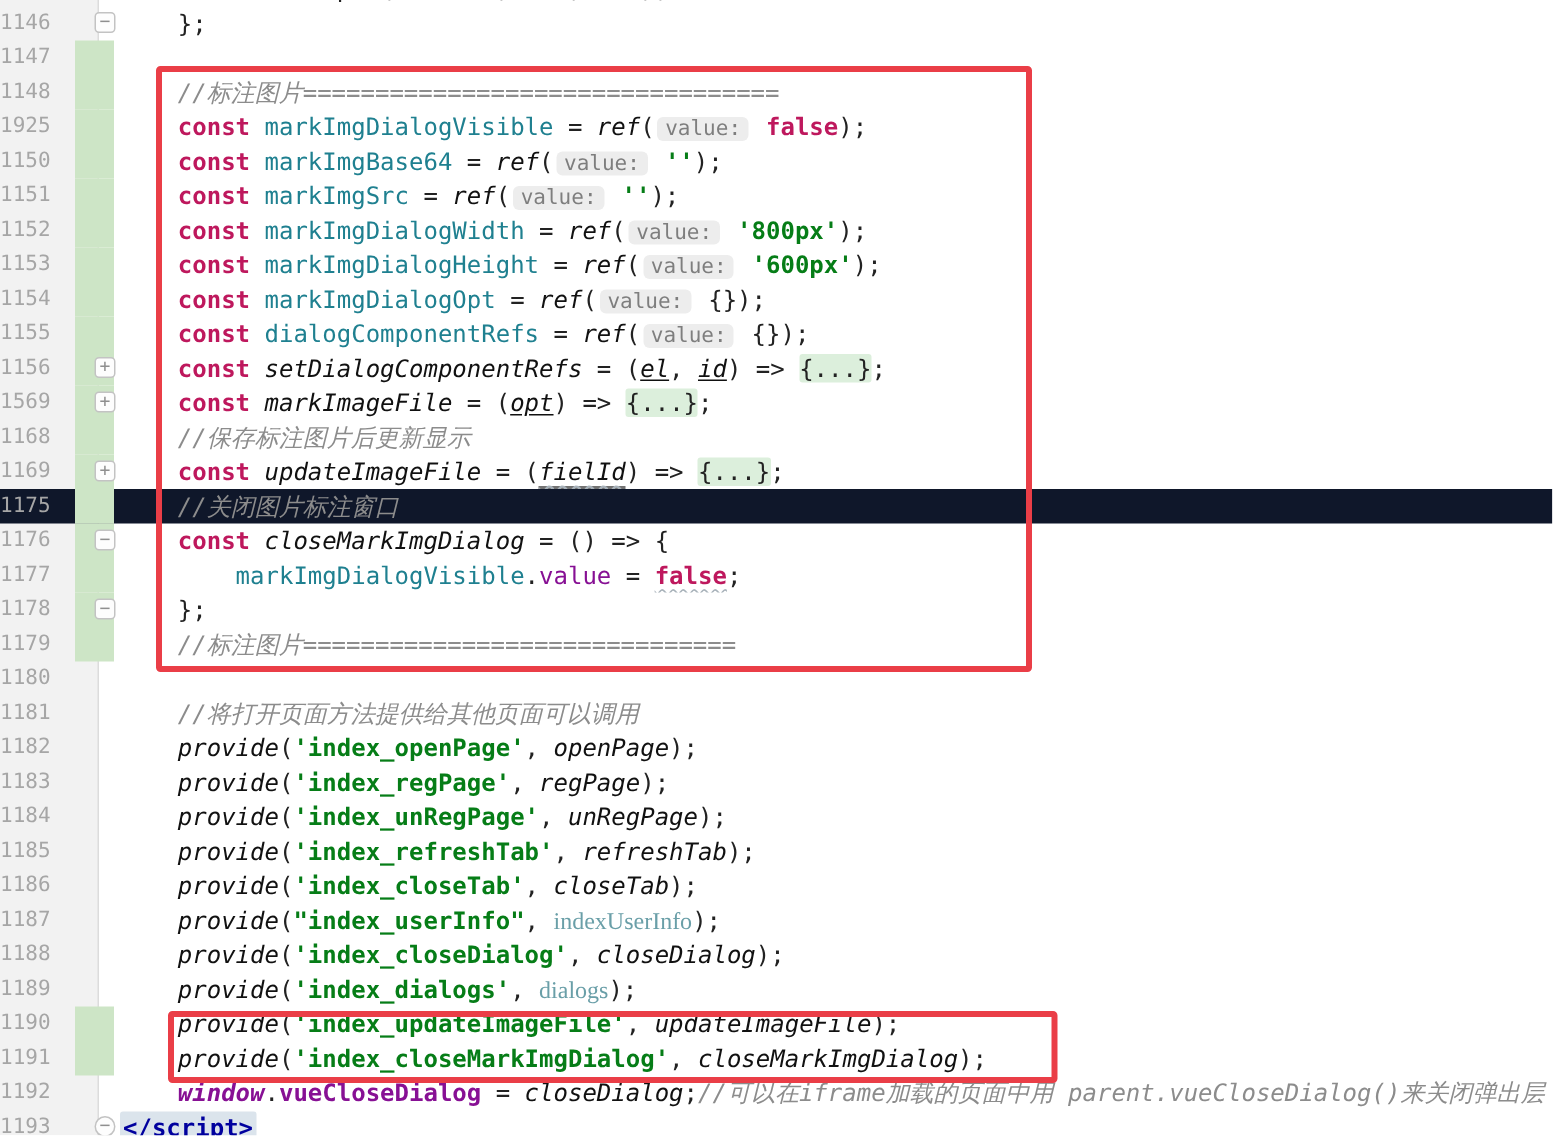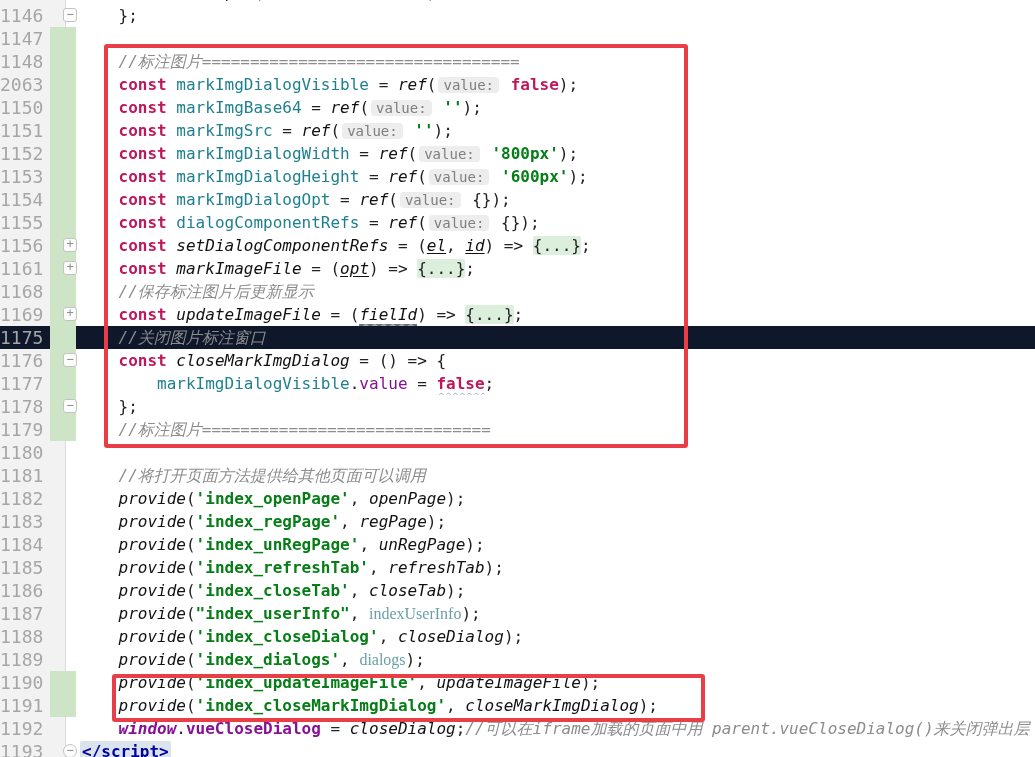--- a/index.html
+++ b/index.html
@@ -10,21 +10,21 @@
   }
   #gutter-bg {
     position:absolute; left:0; top:0; bottom:0; width:66px;
     background:#f2f2f2; border-right:1px solid #dcdcdc; z-index:0;
   }
   #rows { position:absolute; left:0; top:-19px; right:0; z-index:1; }
   .row { display:flex; height:23px; line-height:23px; font-size:16px; position:relative; }
   .row.caret { background:#0f172a; }
   .ln {
     width:48px; flex:none; text-align:left; padding-right:8px;
-    color:#a6a6a6; font-size:18px; user-select:none;
+    color:#a6a6a6; font-size:14px; user-select:none;
   }
   .strip { width:32px; flex:none; position:relative; }
   .strip .bar { position:absolute; left:2px; top:0; bottom:0; width:26px; background:#cde5c6; }
   .fold {
     position:absolute; left:15px; top:4px; width:14px; height:14px;
     background:#fdfdfd; border:1px solid #c3c3c3; border-radius:3px;
     color:#8f8f8f; font-size:12px; line-height:11px; text-align:center;
     z-index:2; cursor:pointer;
   }
   .fold.circle { border-radius:50%; }
@@ -81,21 +81,21 @@
         <div class="code"></div>
       </div>
       <div class="row">
         <div class="ln">1148</div>
         <div class="strip">
           <div class="bar"></div>
         </div>
         <div class="code"><span class="t-cmt">    //标注图片=================================</span></div>
       </div>
       <div class="row">
-        <div class="ln">2063</div>
+        <div class="ln">1925</div>
         <div class="strip">
           <div class="bar"></div>
         </div>
         <div class="code"><span class="t-txt">    </span><span class="t-kw">const</span><span class="t-txt"> </span><span class="t-var">markImgDialogVisible</span><span class="t-txt"> = </span><span class="t-fn">ref</span><span class="t-txt">(</span><span class="t-inlay">value:</span><span class="t-txt"> </span><span class="t-kw">false</span><span class="t-txt">);</span></div>
       </div>
       <div class="row">
         <div class="ln">1150</div>
         <div class="strip">
           <div class="bar"></div>
         </div>
@@ -138,21 +138,21 @@
       </div>
       <div class="row">
         <div class="ln">1156</div>
         <div class="strip">
           <div class="bar"></div>
           <div class="fold">+</div>
         </div>
         <div class="code"><span class="t-txt">    </span><span class="t-kw">const</span><span class="t-txt"> </span><span class="t-fn">setDialogComponentRefs</span><span class="t-txt"> = (</span><span class="t-param">el</span><span class="t-txt">, </span><span class="t-param">id</span><span class="t-txt">) =&gt; </span><span class="t-fold">{...}</span><span class="t-txt">;</span></div>
       </div>
       <div class="row">
-        <div class="ln">1161</div>
+        <div class="ln">1569</div>
         <div class="strip">
           <div class="bar"></div>
           <div class="fold">+</div>
         </div>
         <div class="code"><span class="t-txt">    </span><span class="t-kw">const</span><span class="t-txt"> </span><span class="t-fn">markImageFile</span><span class="t-txt"> = (</span><span class="t-param">opt</span><span class="t-txt">) =&gt; </span><span class="t-fold">{...}</span><span class="t-txt">;</span></div>
       </div>
       <div class="row">
         <div class="ln">1168</div>
         <div class="strip">
           <div class="bar"></div>

